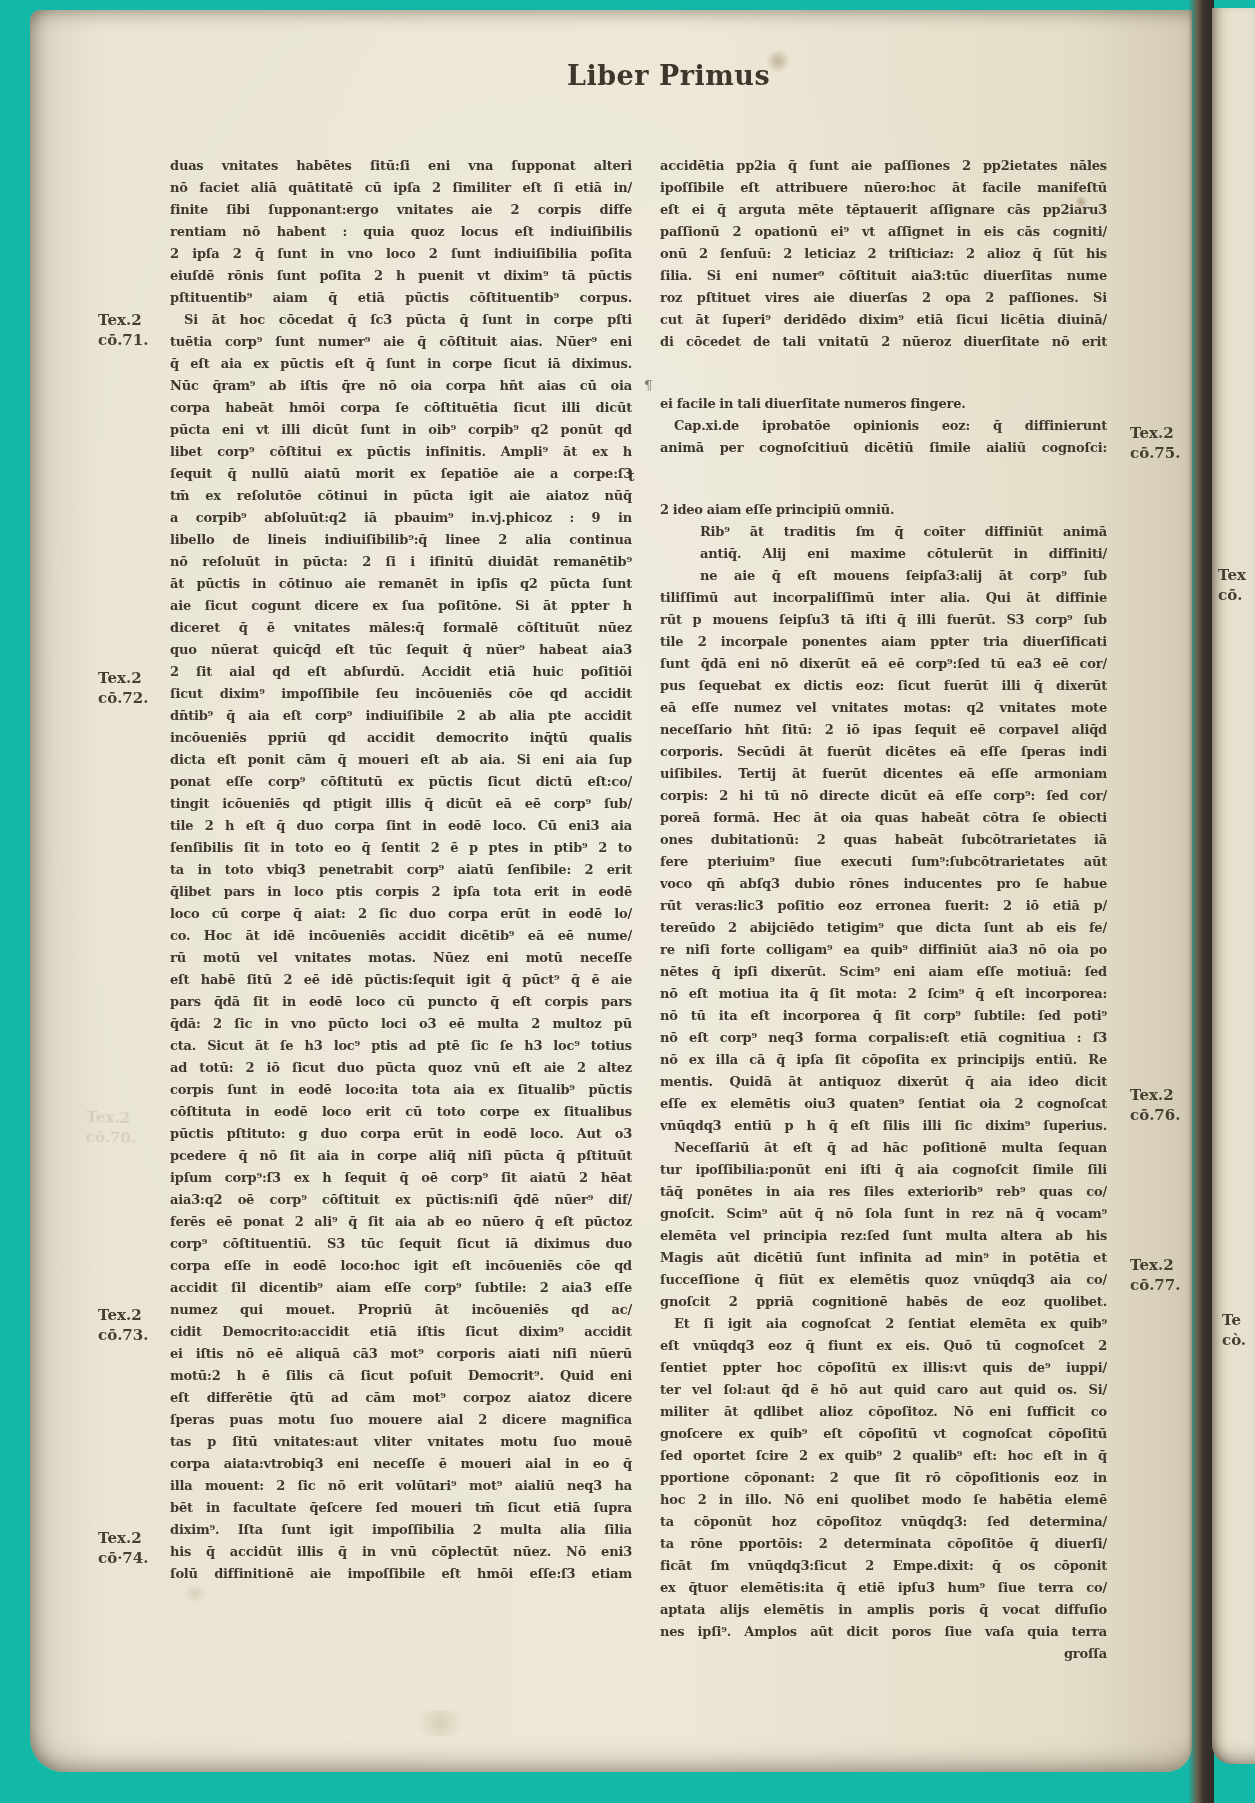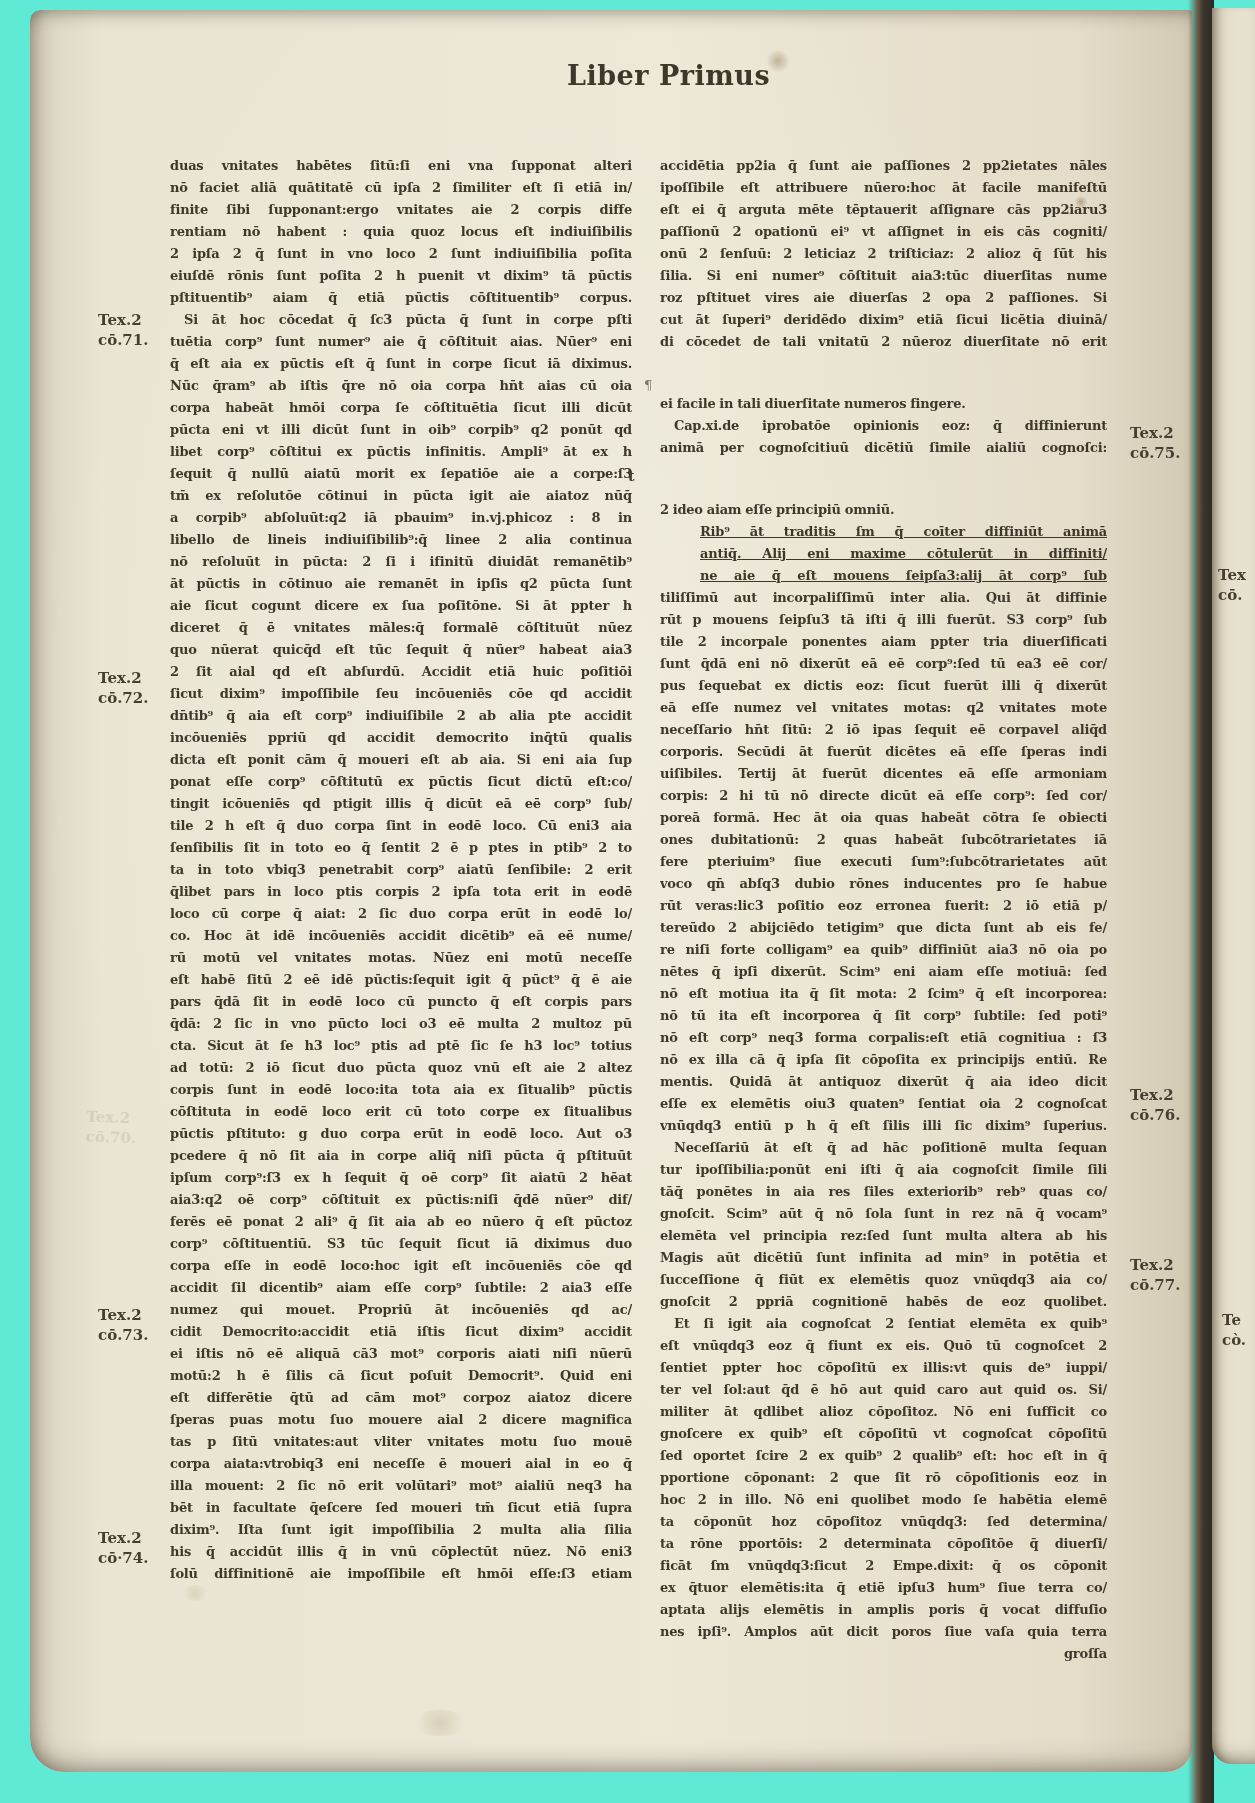--- a/index.html
+++ b/index.html
@@ -1,16 +1,16 @@
 <!DOCTYPE html>
 <html><head>
 <meta charset="utf-8">
 <style>
   html,body{margin:0;padding:0;background:#262422;}
-  .screen{position:relative;width:1255px;height:1803px;background:#5eead4;overflow:hidden;
+  .screen{position:relative;width:1255px;height:1803px;background:#14b8a6;overflow:hidden;
           font-family:"DejaVu Serif",serif;}
   
   .page{position:absolute;left:30px;top:10px;width:1162px;height:1762px;
         background:
           radial-gradient(ellipse at 45% 40%, rgba(255,255,255,.20), rgba(0,0,0,0) 60%),
           linear-gradient(90deg,#d9d2bf 0%,#e9e4d3 6%,#ece7d6 55%,#e4ddc9 90%,#d3cab4 100%),
           #e9e4d3;
         border-radius:10px 2px 26px 34px;
         box-shadow:inset 0 14px 18px -12px rgba(60,50,35,.45),
                    inset 0 -20px 24px -16px rgba(60,50,35,.5),
@@ -28,21 +28,21 @@
   
   .col{position:absolute;top:145px;color:#3e372c;font-weight:700;font-size:13px;
        letter-spacing:-0.2px;word-spacing:-0.5px;}
   .col-left{left:140px;width:462px;}
   .col-right{left:630px;width:447px;}
   .tline{height:22px;line-height:22px;overflow:hidden;
          text-align:justify;text-align-last:justify;}
   .tline.nj{text-align:center;text-align-last:left;margin-top:40px;}
   .tline.r{text-align:right;text-align-last:right;}
   .tline.ind1{text-indent:14px;}
-  .tline.ind2{text-indent:40px;text-decoration:underline;}
+  .tline.ind2{text-indent:40px;}
   
   .mnote{position:absolute;width:72px;color:#453e31;font-weight:700;font-size:15px;
          line-height:20px;letter-spacing:0;}
   .mnote .l{display:block;}
   .mn1{left:68px;top:300px;}  .mn2{left:68px;top:658px;}
   .mn3{left:68px;top:1295px;} .mn4{left:68px;top:1518px;}
   .mn5{left:1100px;top:413px;} .mn6{left:1100px;top:1075px;} .mn7{left:1100px;top:1245px;}
   .ghost{position:absolute;left:56px;top:1098px;width:80px;color:#6b6350;opacity:.16;
          font-weight:700;font-size:15px;line-height:20px;filter:blur(.6px);transform:rotate(2deg);}
   
@@ -86,21 +86,21 @@
         <div class="tline">pſtituentib⁹ aiam q̄ etiā pūctis cōſtituentib⁹ corpus.</div>
         <div class="tline ind1">Si āt hoc cōcedat q̄ ſc3 pūcta q̄ ſunt in corpe pſti</div>
         <div class="tline">tuētia corp⁹ ſunt numer⁹ aie q̄ cōſtituit aias. Nūer⁹ eni</div>
         <div class="tline">q̄ eſt aia ex pūctis eſt q̄ ſunt in corpe ſicut iā diximus.</div>
         <div class="tline">Nūc q̄ram⁹ ab iſtis q̄re nō oia corpa hn̄t aias cū oia</div>
         <div class="tline">corpa habeāt hmōi corpa ſe cōſtituētia ſicut illi dicūt</div>
         <div class="tline">pūcta eni vt illi dicūt ſunt in oib⁹ corpib⁹ q2 ponūt qd</div>
         <div class="tline">libet corp⁹ cōſtitui ex pūctis infinitis. Ampli⁹ āt ex h</div>
         <div class="tline">ſequit q̄ nullū aiatū morit ex ſepatiōe aie a corpe:ſ3</div>
         <div class="tline">tm̄ ex reſolutōe cōtinui in pūcta igit aie aiatoz nūq̄</div>
-        <div class="tline">a corpib⁹ abſoluūt:q2 iā pbauim⁹ in.vj.phicoz : 8 in</div>
+        <div class="tline">a corpib⁹ abſoluūt:q2 iā pbauim⁹ in.vj.phicoz : 9 in</div>
         <div class="tline">libello de lineis indiuiſibilib⁹:q̄ linee 2 alia continua</div>
         <div class="tline">nō reſoluūt in pūcta: 2 ſi i ifinitū diuidāt remanētib⁹</div>
         <div class="tline">āt pūctis in cōtinuo aie remanēt in ipſis q2 pūcta ſunt</div>
         <div class="tline">aie ſicut cogunt dicere ex ſua poſitōne. Si āt ppter h</div>
         <div class="tline">diceret q̄ ē vnitates māles:q̄ formalē cōſtituūt nūez</div>
         <div class="tline">quo nūerat quicq̄d eſt tūc ſequit q̄ nūer⁹ habeat aia3</div>
         <div class="tline">2 ſit aial qd eſt abſurdū.   Accidit etiā huic poſitiōi</div>
         <div class="tline">ſicut dixim⁹ impoſſibile ſeu incōueniēs cōe qd accidit</div>
         <div class="tline">dn̄tib⁹ q̄ aia eſt corp⁹ indiuiſibile 2 ab alia pte accidit</div>
         <div class="tline">incōueniēs ppriū qd accidit democrito inq̄tū qualis</div>

